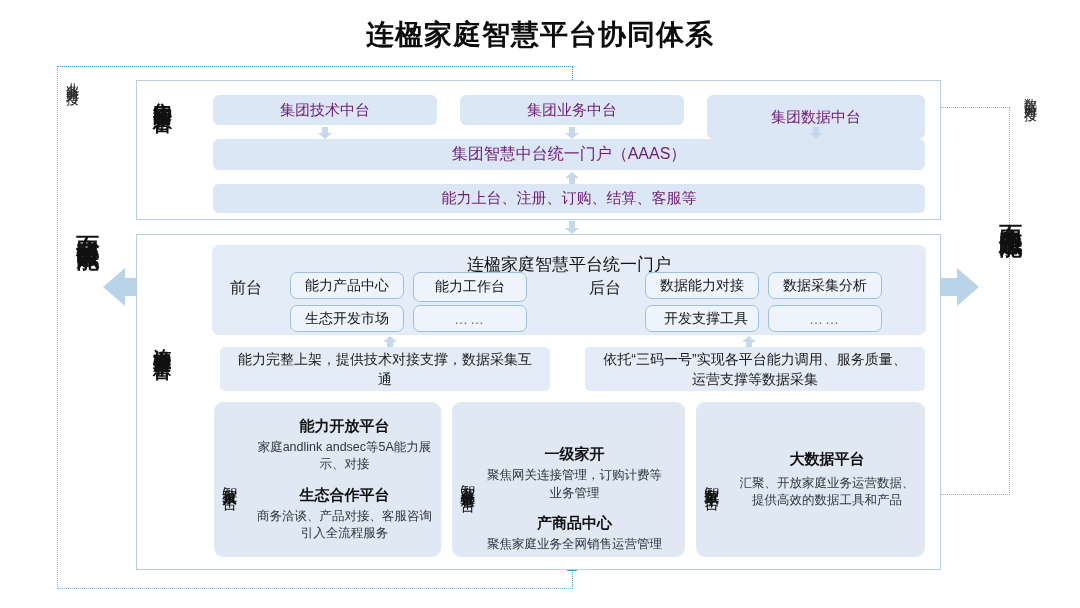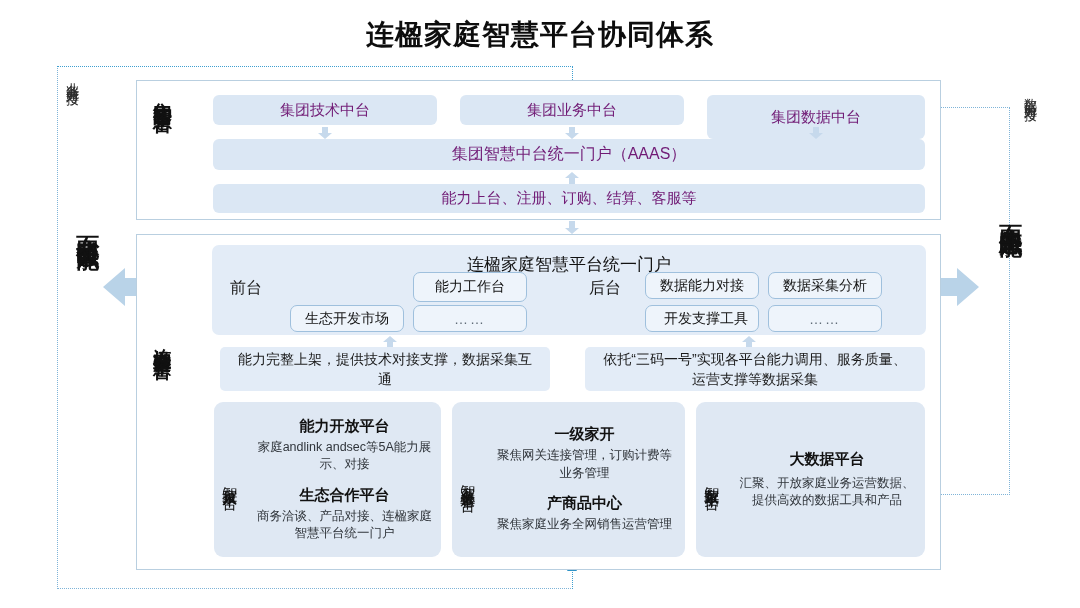--- a/index.html
+++ b/index.html
@@ -195,20 +195,21 @@
 
   <div class="panel" style="left:136px; top:234px; width:805px; height:336px;"></div>
 
   <div class="panel-vtitle vtext" style="left:153px; top:333px; font-size:18px;">连楹家庭智慧平台</div>
 
   <div class="groupbox" style="left:212px; top:245px; width:714px; height:90px;">
     <div class="group-title">连楹家庭智慧平台统一门户</div>
   </div>
 
   <div class="stagelabel" style="left:230px; top:278px;">前台</div>
+  <div class="chip" style="left:290px; top:272px; width:114px; height:27px;">能力产品中心</div>
   <div class="chip" style="left:413px; top:272px; width:114px; height:30px;">能力工作台</div>
   <div class="chip" style="left:290px; top:305px; width:114px; height:27px;">生态开发市场</div>
   <div class="chip blank" style="left:413px; top:305px; width:114px; height:27px;">……</div>
 
   <div class="stagelabel" style="left:589px; top:278px;">后台</div>
   <div class="chip" style="left:645px; top:272px; width:114px; height:27px;">数据能力对接</div>
   <div class="chip" style="left:768px; top:272px; width:114px; height:27px;">数据采集分析</div>
   <div class="chip" style="left:645px; top:305px; width:114px; height:27px;padding-left:8px;">开发支撑工具</div>
   <div class="chip blank" style="left:768px; top:305px; width:114px; height:27px;">……</div>
 
@@ -222,27 +223,27 @@
   <div class="descband" style="left:220px; top:347px; width:330px; height:44px;">能力完整上架，提供技术对接支撑，数据采集互通</div>
   <div class="descband" style="left:585px; top:347px; width:340px; height:44px;">依托“三码一号”实现各平台能力调用、服务质量、运营支撑等数据采集</div>
 
   <div class="pcard" style="left:214px; top:402px; width:227px; height:155px;">
     <div class="pcard-vlabel vtext">智家技术平台</div>
     <div class="pcard-body" style="left:38px; width:185px;">
       <div class="pc-h">能力开放平台</div>
       <div class="pc-p">家庭andlink andsec等5A能力展示、对接</div>
       <div class="pc-gap"></div>
       <div class="pc-h">生态合作平台</div>
-      <div class="pc-p">商务洽谈、产品对接、连楹家庭智慧平台统一门户</div>
+      <div class="pc-p">商务洽谈、产品对接、客服咨询引入全流程服务</div>
     </div>
   </div>
 
   <div class="pcard" style="left:452px; top:402px; width:233px; height:155px;">
     <div class="pcard-vlabel vtext">智家业务运管平台</div>
-    <div class="pcard-body" style="left:40px; width:185px;">
+    <div class="pcard-body" style="left:30px; width:185px;margin-top:20px;">
       <div class="pc-h">一级家开</div>
       <div class="pc-p">聚焦网关连接管理，订购计费等业务管理</div>
       <div class="pc-gap"></div>
       <div class="pc-h">产商品中心</div>
       <div class="pc-p">聚焦家庭业务全网销售运营管理</div>
     </div>
   </div>
 
   <div class="pcard" style="left:696px; top:402px; width:229px; height:155px;">
     <div class="pcard-vlabel vtext">智家数据平台</div>

